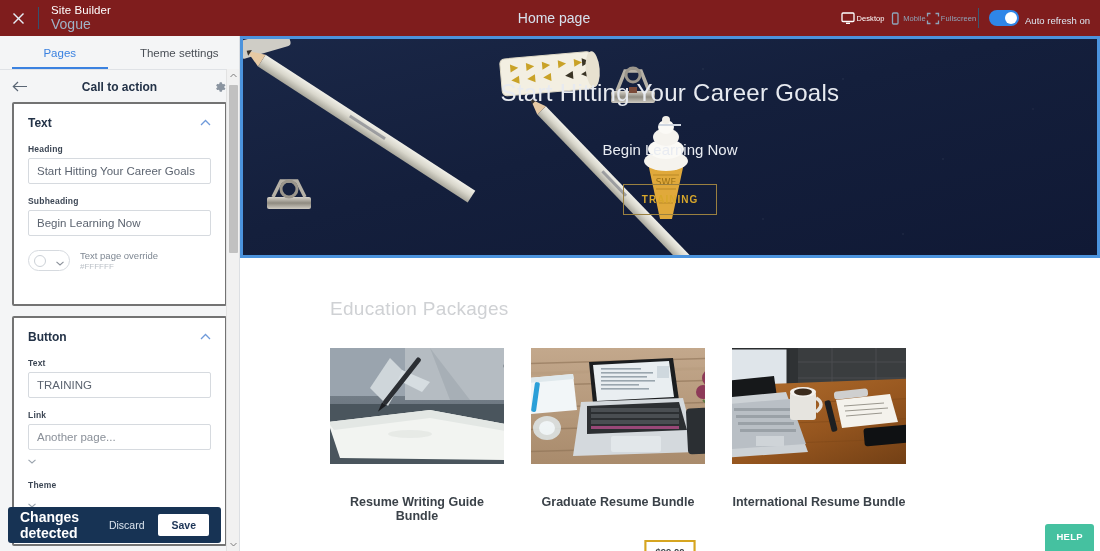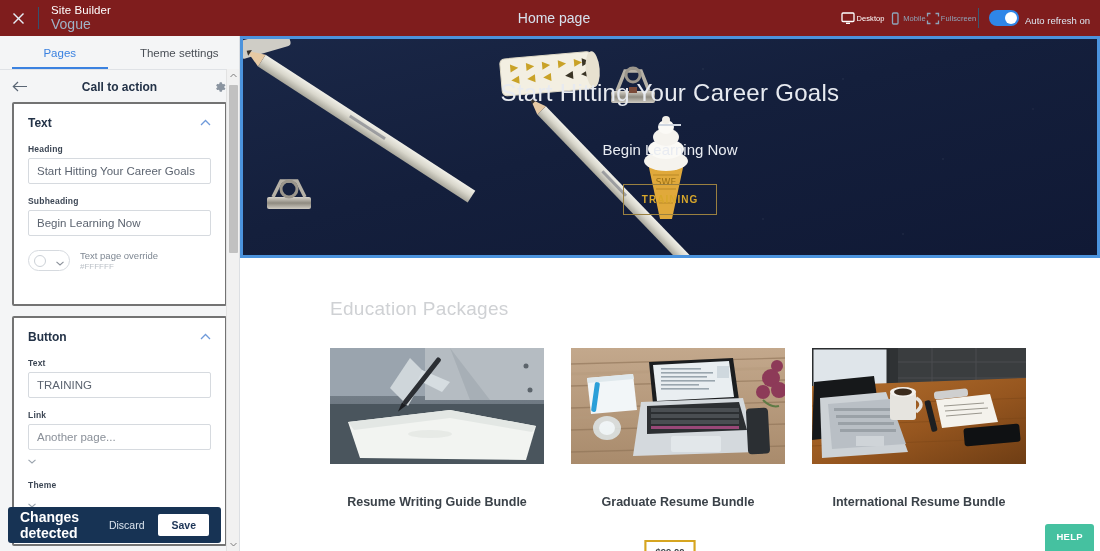--- a/index.html
+++ b/index.html
@@ -162,21 +162,21 @@
     font-size: 10px; font-weight: bold; letter-spacing: 1px;
     padding: 9px 18px; cursor: pointer; background: transparent;
     font-family: "Liberation Sans", sans-serif;
   }
 
   .section-title {
     font-size: 19px; color: #cfd1d4; font-weight: normal;
     margin: 40px 0 0 90px; letter-spacing: .3px;
   }
   .cards-row { display: flex; gap: 27px; margin: 28px 0 0 90px; }
-  .pcard { width: 214px; }
+  .pcard { width: 174px; }
   .pcard-img { height: 116px; position: relative; overflow: hidden; }
   .price-badge {
     position: absolute; left: 50%; transform: translateX(-50%); bottom: -12px;
     background: #fff; border: 2px solid #d6a520; color: #3a3f45;
     font-size: 9.5px; font-weight: bold; padding: 4px 9px; white-space: nowrap;
   }
   .pcard-title {
     text-align: center; margin-top: 31px; font-size: 12.5px;
     font-weight: bold; color: #3b4249;
   }

